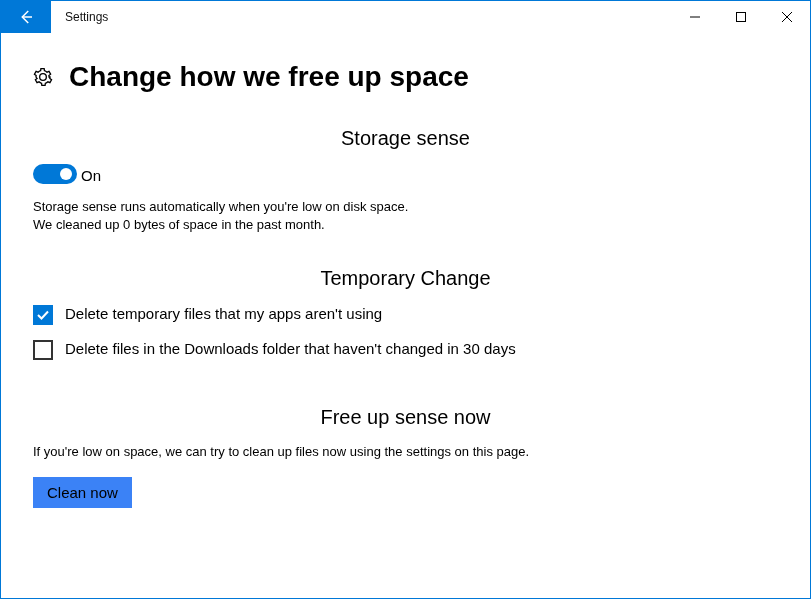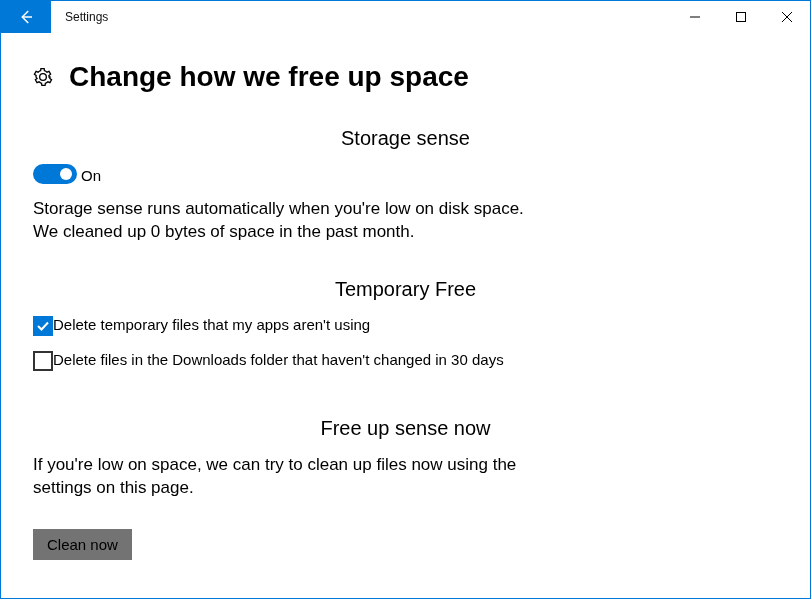--- a/index.html
+++ b/index.html
@@ -100,29 +100,30 @@
     width: 12px; height: 12px;
     background: #fff;
     border-radius: 50%;
     top: 4px; right: 5px;
   }
   .toggle-label {
     font-size: 15px;
   }
 
   .desc {
-    font-size: 17px;
+    font-size: 13px;
     line-height: 1.35;
     max-width: 520px;
     margin: 0 0 34px 0;
   }
 
   .checkbox-row {
     display: flex;
     align-items: flex-start;
+    gap: 12px;
     margin-bottom: 14px;
     max-width: 520px;
   }
   .checkbox {
     width: 20px; height: 20px;
     border: 2px solid #333;
     display: inline-flex;
     align-items: center;
     justify-content: center;
     flex-shrink: 0;
@@ -134,21 +135,21 @@
     border-color: #0078d7;
   }
   .checkbox svg { width: 14px; height: 14px; }
   .checkbox-label {
     font-size: 15px;
     line-height: 1.35;
   }
 
   .btn {
     display: inline-block;
-    background: #737373;
+    background: #3b82f6;
     border: none;
     padding: 7px 14px;
     font-size: 15px;
     font-family: inherit;
     cursor: pointer;
     margin-top: 10px;
   }
 
   .section-spacer { height: 32px; }
 </style>
@@ -204,39 +205,39 @@
         <div class="knob"></div>
       </div>
       <span class="toggle-label">On</span>
     </div>
 
     <p class="desc">
       <span>Storage sense runs automatically when you're low on disk space.</span><br>
       <span>We cleaned up 0 bytes of space in the past month.</span>
     </p>
 
-    <h2 class="section">Temporary Free</h2>
+    <h2 class="section">Temporary Change</h2>
 
     <div class="checkbox-row">
       <span class="checkbox checked">
         <svg viewBox="0 0 14 14">
             <path d="M2 7 L5.5 10.5 L12 3.5" stroke="#fff" stroke-width="2" fill="none"></path>
           </svg>
       </span>
       <span class="checkbox-label">Delete temporary files that my apps aren't using</span>
     </div>
 
 
     <div class="checkbox-row">
       <span class="checkbox"></span>
       <span class="checkbox-label">Delete files in the Downloads folder that haven't changed in 30 days</span>
     </div>
 
     <div class="section-spacer"></div>
 
     <h2 class="section">Free up sense now</h2>
 
-    <p class="desc" style="margin-bottom:19px;">If you're low on space, we can try to clean up files now using the settings on this page.</p>
+    <p class="desc" style="margin-bottom:6px;">If you're low on space, we can try to clean up files now using the settings on this page.</p>
 
     <button class="btn">Clean now</button>
 
   </div>
 </div>
 
 </body></html>

